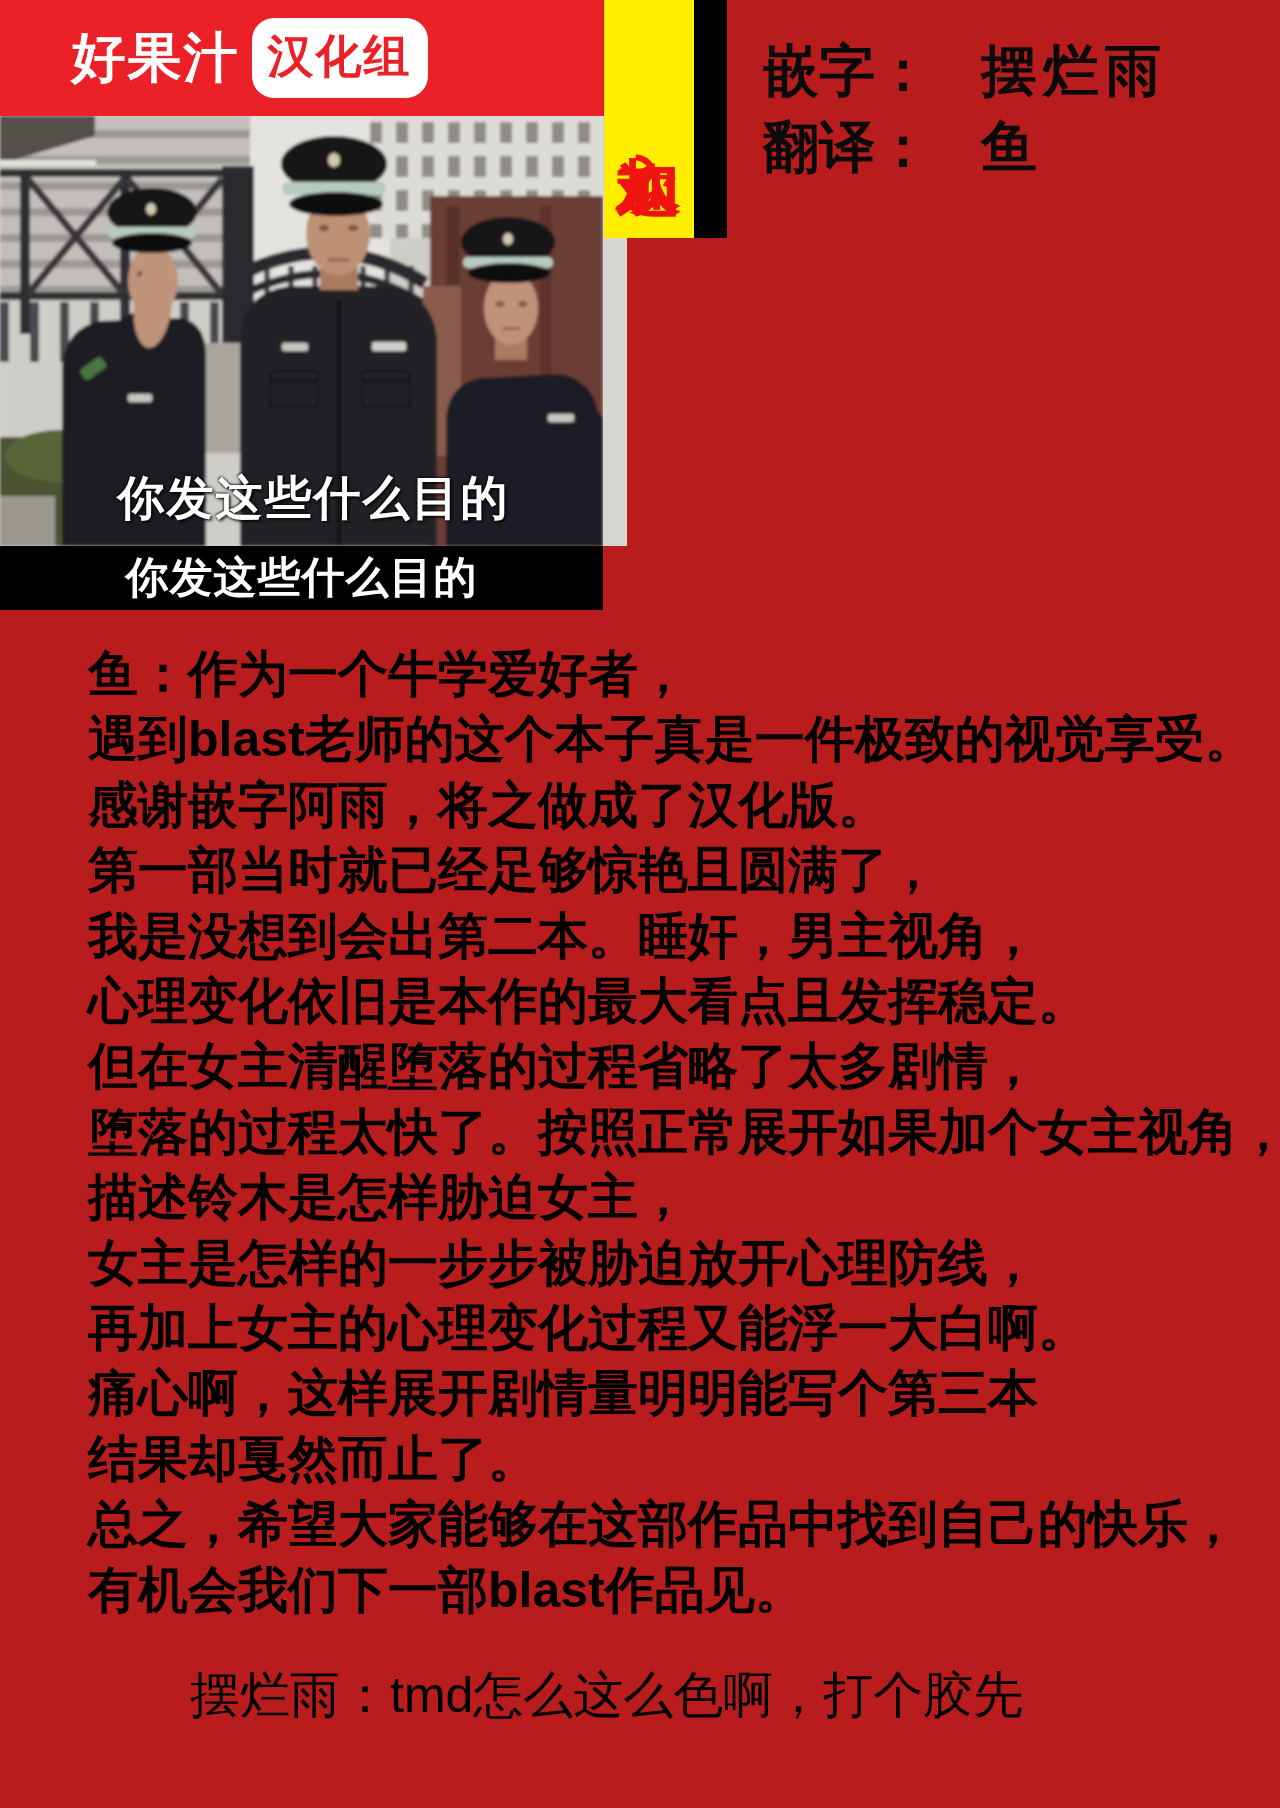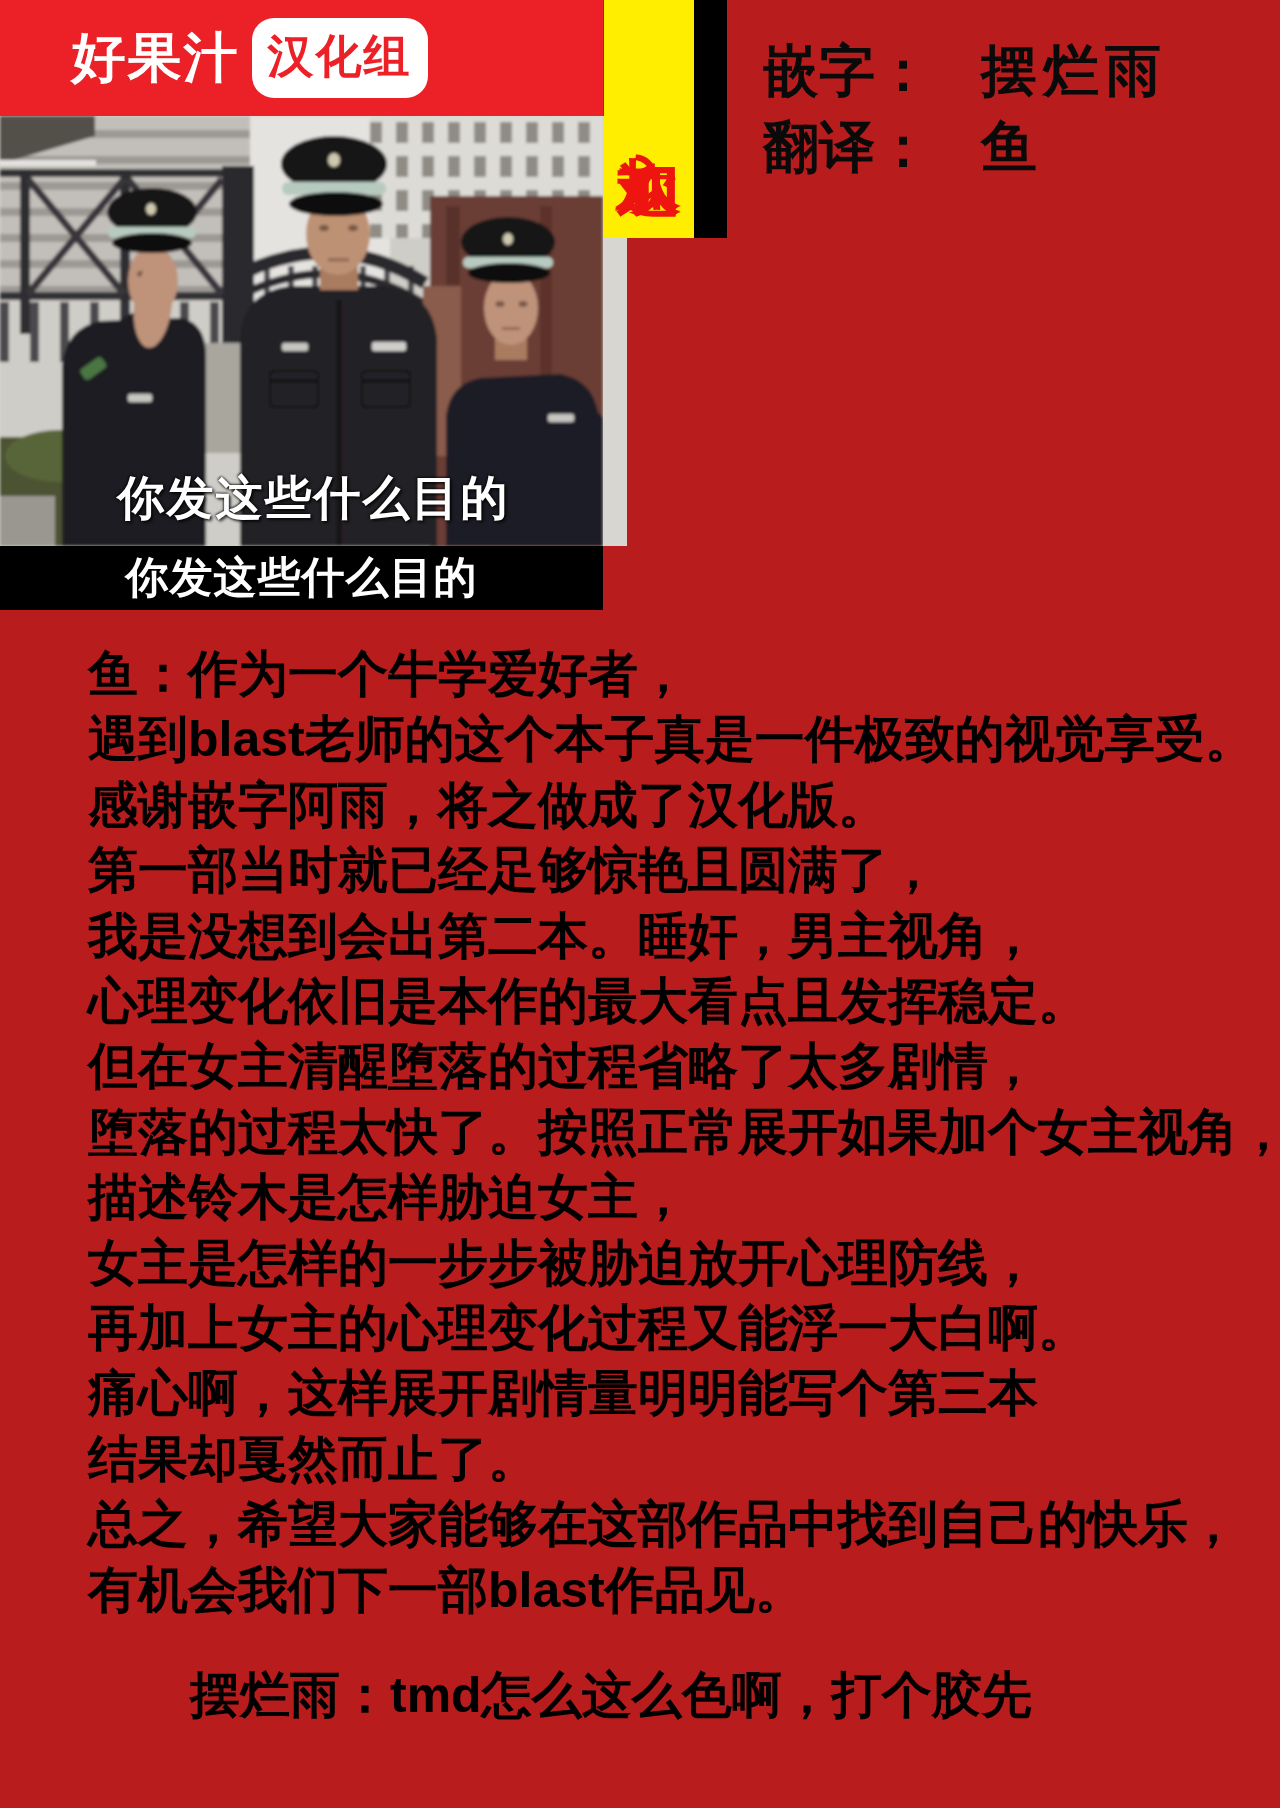--- a/index.html
+++ b/index.html
@@ -56,21 +56,21 @@
   .credit-value { margin-left:50px; letter-spacing:6px; }
 
   
   .body-block { position:absolute; left:88px; top:642px; }
   .body-line {
     font-size:50px; line-height:65.4px; font-weight:bold; color:#000000; white-space:nowrap;
   }
 
   
   .footer-line {
-    position:absolute; left:190px; top:1662px; font-size:50px; font-weight:bold;
+    position:absolute; left:190px; top:1662px; font-size:50px; font-weight:normal;
     color:#000000; white-space:nowrap;
   }
 </style>
 </head>
 <body>
 
 <div class="page">
 
   <div class="topblock">
 

